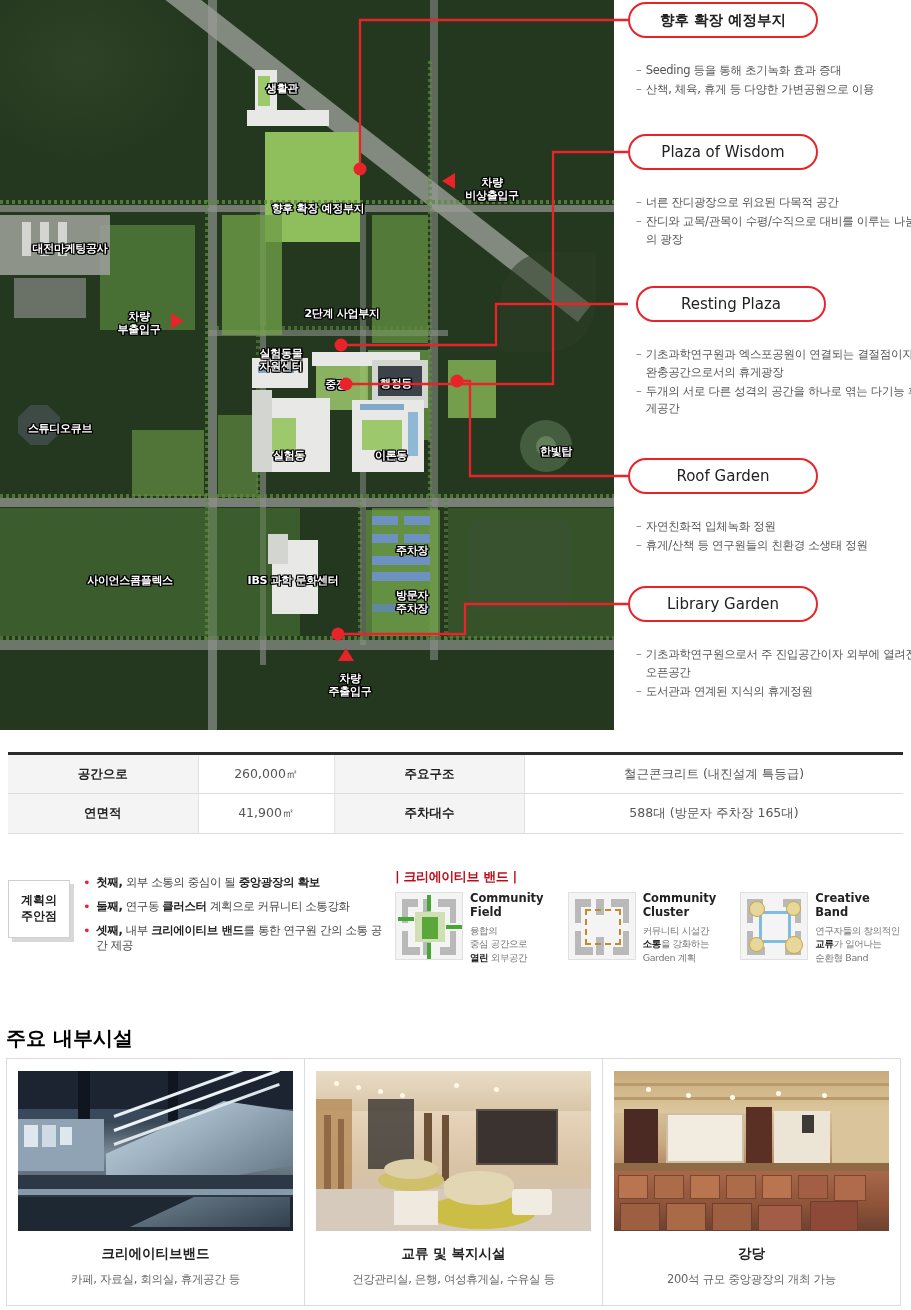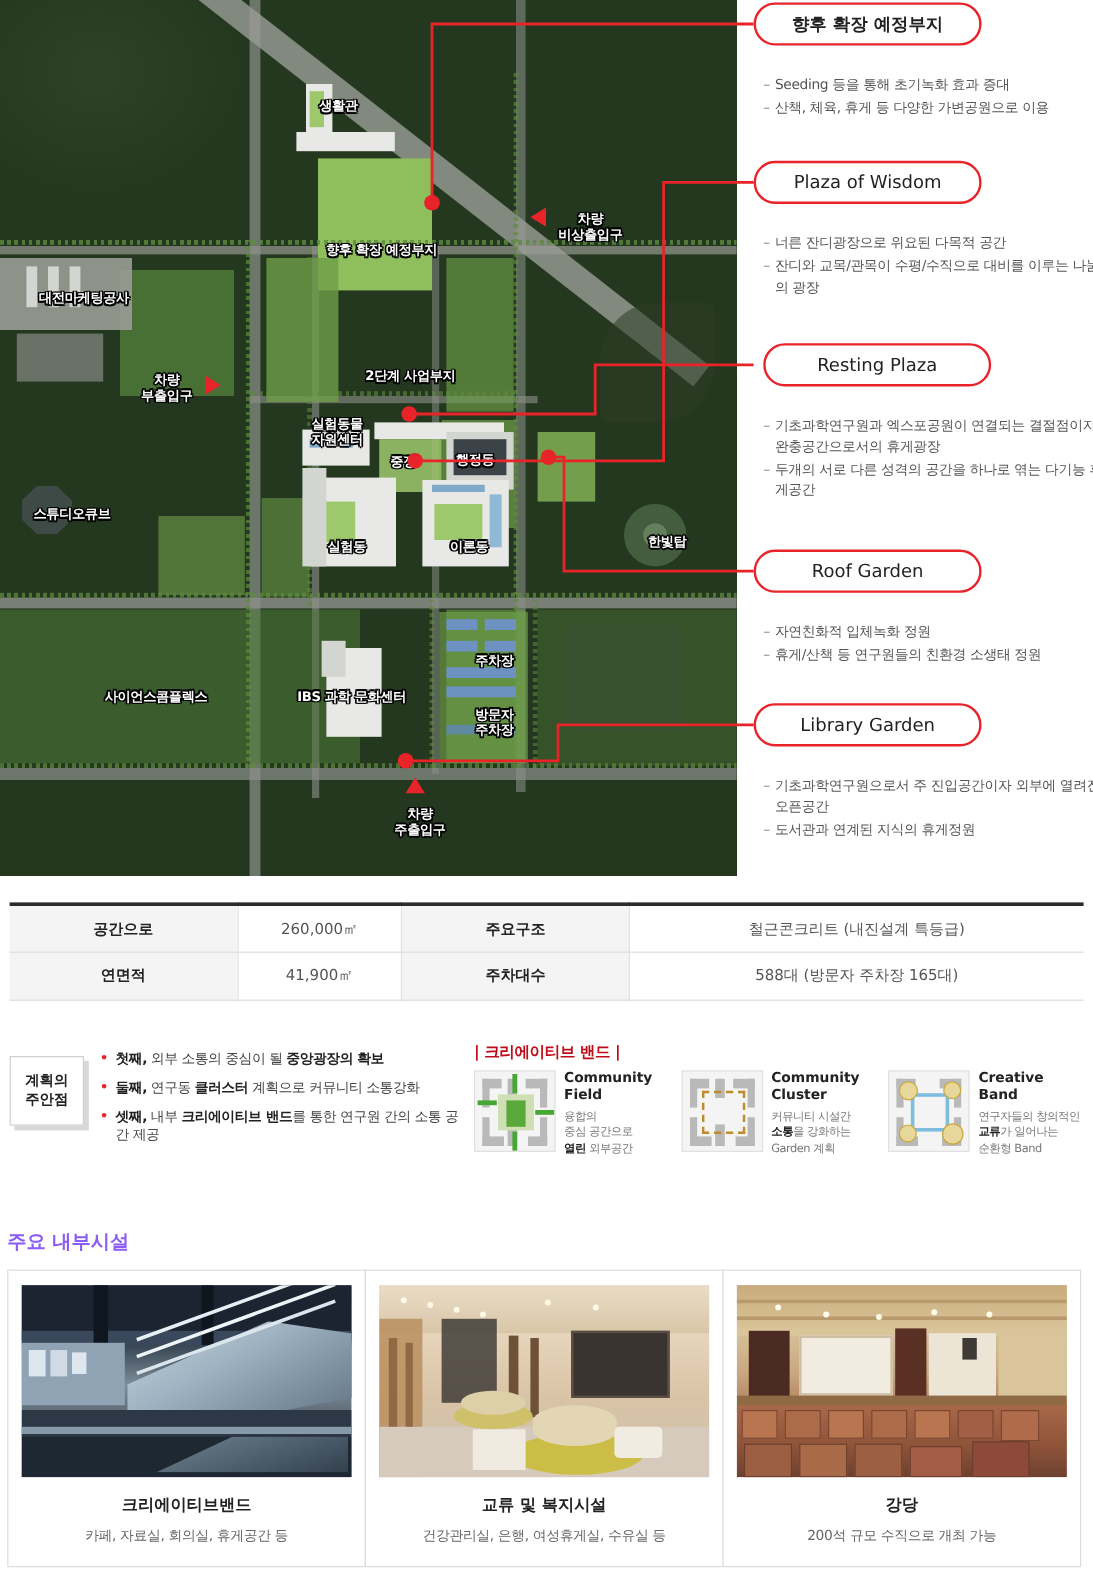--- a/index.html
+++ b/index.html
@@ -148,21 +148,21 @@
   
   .dblk { position:absolute; background:#b9b9b9; }
   .dgrn { position:absolute; background:#cfe0b4; }
   .dgrn2{ position:absolute; background:#5aa83a; }
   .darr { position:absolute; background:#46a832; }
   .dcircle { position:absolute; background:#e8d79a; border:1.5px solid #c9a93d; border-radius:50%; }
 
   
   #fac-title {
     position: absolute; left: 6px; top: 1025px;
-    font-size: 16px; font-weight: bold; color: #8b5cf6;
+    font-size: 20px; font-weight: bold; color: #000000;
   }
   #fac-row { position: absolute; left: 6px; top: 1058px; width: 899px; height: 248px; display:flex; }
   .fac-card {
     width: 299px; height: 248px; border: 1px solid #dcdcdc; background:#fff;
     display:flex; flex-direction:column; align-items:center;
     margin-right: -1px;
   }
   .fac-img { width: 275px; height: 160px; margin-top: 12px; position: relative; overflow:hidden; background:#ddd; }
   .fac-name { font-size: 13.5px; font-weight: bold; color:#222; margin-top: 14px; }
   .fac-desc { font-size: 11.5px; color:#666; margin-top: 9px; letter-spacing:-0.3px; }
@@ -270,21 +270,21 @@
 
     <div class="mparcel" style="left:520px;top:420px;width:52px;height:52px;border-radius:50%;background:#4a6445;opacity:.85"></div>
     <div class="mparcel" style="left:536px;top:436px;width:20px;height:20px;border-radius:50%;background:#63805b;"></div>
 
     <div class="mparcel" style="left:470px;top:520px;width:100px;height:90px;background:#3b5234;opacity:.6;border-radius:6px;"></div>
     <div class="mparcel" style="left:500px;top:252px;width:96px;height:100px;background:#2b3d24;opacity:.55;border-radius:50% 8% 50% 8%;"></div>
 
     <div>
         <div class="map-label center" style="left: 282px; top: 83px;">생활관</div>
         <div class="map-label center" style="left: 318px; top: 203px;">향후 확장 예정부지</div>
-        <div class="map-label center" style="left: 70px; top: 243px;">대전마케팅공사</div>
+        <div class="map-label center" style="left: 70px; top: 243px; font-family: Liberation Mono, monospace;">대전마케팅공사</div>
         <div class="map-label center" style="left: 139px; top: 311px;">차량
 부출입구</div>
         <div class="map-label center" style="left: 492px; top: 177px;">차량
 비상출입구</div>
         <div class="map-label center" style="left: 342px; top: 308px;">2단계 사업부지</div>
         <div class="map-label center" style="left: 281px; top: 348px;">실험동물
 자원센터</div>
         <div class="map-label center" style="left: 336px; top: 379px;">중정</div>
         <div class="map-label center" style="left: 396px; top: 378px;">행정동</div>
         <div class="map-label center" style="left: 60px; top: 423px;">스튜디오큐브</div>
@@ -605,16 +605,16 @@
         <div class="el" style="left:184px;top:104px;width:30px;height:24px;background:#a35f45;border:1px solid #7a4630;"></div>
         <div class="el" style="left:220px;top:104px;width:32px;height:26px;background:#b06a4c;border:1px solid #7a4630;"></div>
         <div class="el" style="left:6px;top:132px;width:40px;height:28px;background:#9c5f42;border:1px solid #6d3f2c;"></div>
         <div class="el" style="left:52px;top:132px;width:40px;height:28px;background:#a96a48;border:1px solid #6d3f2c;"></div>
         <div class="el" style="left:98px;top:132px;width:40px;height:28px;background:#9c5f42;border:1px solid #6d3f2c;"></div>
         <div class="el" style="left:144px;top:134px;width:44px;height:26px;background:#a35c46;border:1px solid #6d3f2c;"></div>
         <div class="el" style="left:196px;top:130px;width:48px;height:30px;background:#8d4a38;border:1px solid #6d3f2c;"></div>
       </div>
     </div>
     <div class="fac-name">강당</div>
-    <div class="fac-desc">200석 규모 수직으로 개최 가능</div>
+    <div class="fac-desc">200석 규모 중앙광장의 개최 가능</div>
   </div>
 
 </div>
 
 </body></html>

